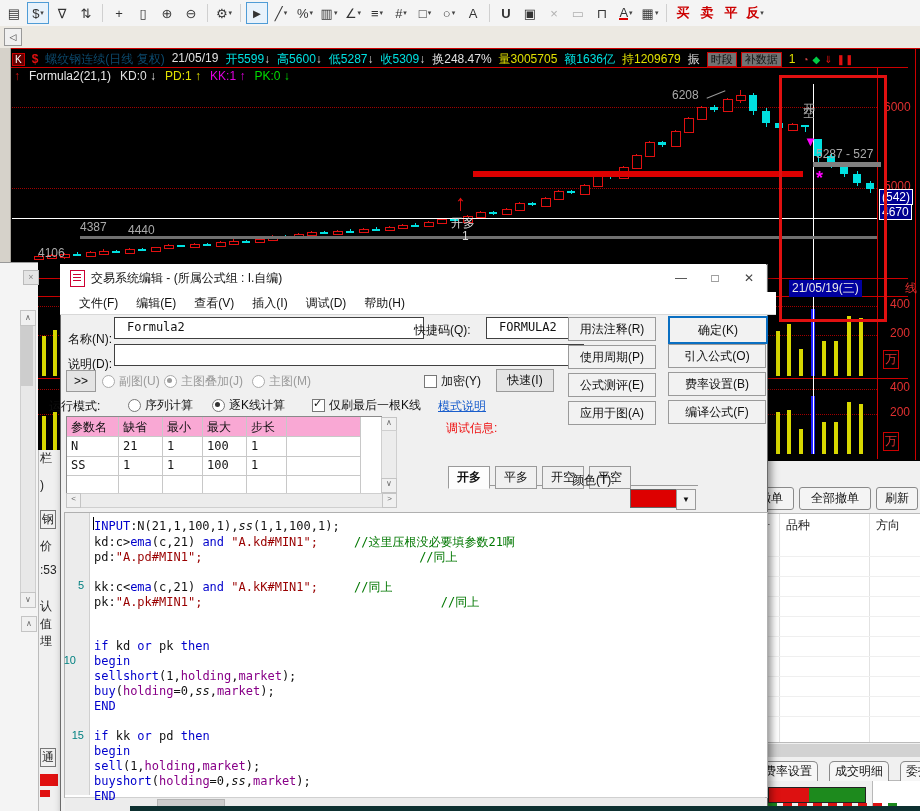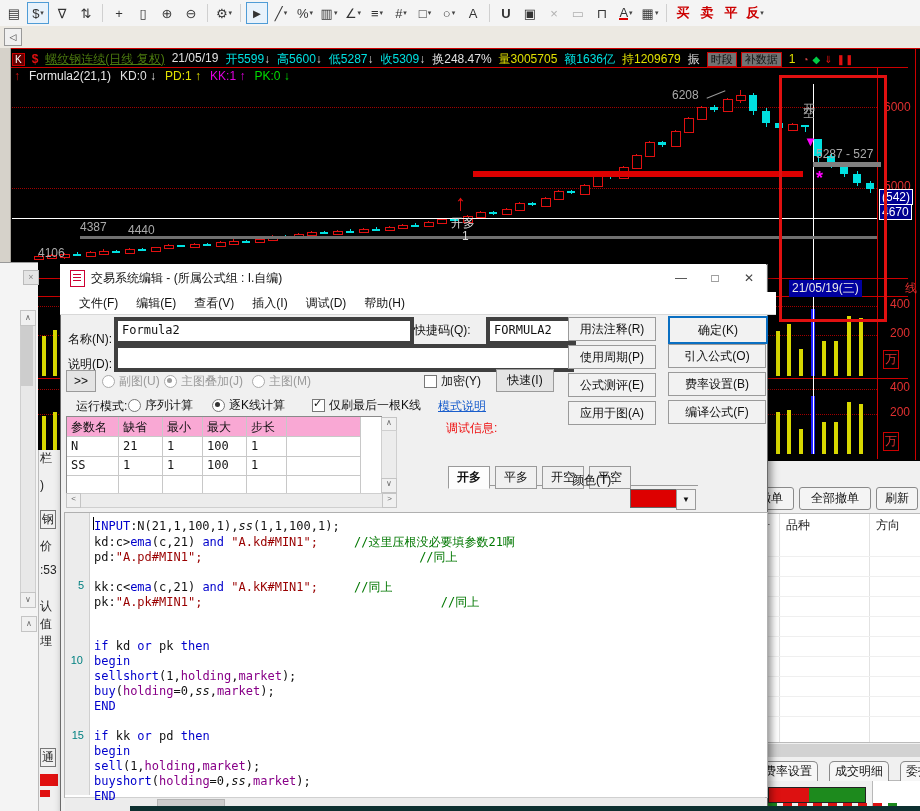--- a/index.html
+++ b/index.html
@@ -72,22 +72,22 @@
   #dialog{left:60px;top:264px;width:706px;height:547px;background:#f0f0f0;border:1px solid #6a6a6a;
           box-shadow:3px 3px 8px rgba(0,0,0,.45);z-index:10;}
   #dlg-title{left:60px;top:264px;width:706px;height:28px;background:#fff;z-index:11;display:flex;align-items:center;}
   #dlg-icon{width:13px;height:15px;border:1px solid #c03;margin:0 6px 0 10px;background:#fff;position:relative;}
   #dlg-icon:before{content:"";position:absolute;left:2px;top:3px;width:8px;height:1px;background:#c03;box-shadow:0 3px 0 #c03,0 6px 0 #c03;}
   .wbtn{width:34px;height:22px;display:flex;align-items:center;justify-content:center;color:#444;font-size:12px;}
   #dlg-menu{left:60px;top:292px;width:706px;height:22px;background:#fff;border-bottom:1px solid #d8d8d8;
             display:flex;align-items:center;padding-left:10px;gap:0;z-index:11;}
   .mitem{padding:2px 9px;color:#111;font-size:12px;}
   .dlbl{position:absolute;color:#111;font-size:12px;z-index:12;white-space:nowrap;}
-  .dinput{position:absolute;background:#fff;border:4px solid #404040;font-family:"DejaVu Sans Mono",monospace;
-          font-size:12px;color:#111;padding:2px 4px;z-index:12;}
+  .dinput{position:absolute;background:#fff;border:1px solid #404040;font-family:"DejaVu Sans Mono",monospace;
+          font-size:12px;color:#111;padding:2px 12px;z-index:12;}
   .dbtn{position:absolute;background:#f2f2f2;border:1px solid #9a9a9a;color:#111;font-size:12px;
         display:flex;align-items:center;justify-content:center;z-index:12;}
   .dbtn.def{border:2px solid #0a6fc2;}
   .radio{position:absolute;z-index:12;display:flex;align-items:center;gap:4px;font-size:12px;color:#111;}
   .rdot{width:11px;height:11px;border:1px solid #777;border-radius:50%;background:#fff;position:relative;}
   .rdot.on:before{content:"";position:absolute;left:2px;top:2px;width:5px;height:5px;border-radius:50%;background:#333;}
   .radio.dis{color:#9a9a9a;}
   .radio.dis .rdot{border-color:#aaa;}
   .radio.dis .rdot.on:before{background:#9a9a9a;}
   .cbox{width:11px;height:11px;border:1px solid #777;background:#fff;position:relative;}
@@ -231,21 +231,21 @@
     <div id="tabback">◁</div>
   </div>
 
   <div class="abs" id="chartbg"></div>
   <div class="abs" id="leftedge"></div>
 
   <div class="abs" id="quotebar">
     <span class="kicon">K</span>
     <span style="color:#e01010;font-weight:bold;">$</span>
     <span id="quote-fields" style="display:flex;gap:7px;">
-        <span><span style="color: #4d7c0f; text-decoration: underline;">螺纹钢连续(日线 复权)</span></span>
+        <span><span style="color: #0c4a6e;">螺纹钢连续(日线 复权)</span></span>
         <span><span style="color: rgb(224, 224, 224);">21/05/19</span></span>
         <span><span style="color: rgb(0, 224, 224);">开5599</span><span style="color: rgb(216, 216, 216);">↓</span></span>
         <span><span style="color: rgb(0, 224, 224);">高5600</span><span style="color: rgb(216, 216, 216);">↓</span></span>
         <span><span style="color: rgb(0, 224, 224);">低5287</span><span style="color: rgb(216, 216, 216);">↓</span></span>
         <span><span style="color: rgb(0, 224, 224);">收5309</span><span style="color: rgb(216, 216, 216);">↓</span></span>
         <span><span style="color: rgb(224, 224, 224);">换248.47%</span></span>
         <span><span style="color: rgb(224, 224, 0);">量3005705</span></span>
         <span><span style="color: rgb(0, 224, 224);">额1636亿</span></span>
         <span><span style="color: rgb(224, 224, 0);">持1209679</span></span>
         <span><span style="color: rgb(224, 224, 224);">振</span></span>
@@ -559,21 +559,21 @@
   <div class="radio dis" style="left:252px;top:373px;">
       <span class="rdot"></span>
       <span>主图(M)</span>
     </div>
   <div class="radio" style="left:424px;top:373px;">
       <span class="cbox"></span>
       <span>加密(Y)</span>
     </div>
   <div class="dbtn" style="left:496px;top:369px;width:56px;height:21px;background:#e4e4e4;">快速(I)</div>
 
-  <div class="dlbl" style="left:76px;top:398px;">运行模式:</div>
+  <div class="dlbl" style="left:49px;top:398px;">运行模式:</div>
   <div class="radio" style="left:128px;top:397px;">
       <span class="rdot"></span>
       <span>序列计算</span>
     </div>
   <div class="radio" style="left:212px;top:397px;">
       <span class="rdot on"></span>
       <span>逐K线计算</span>
     </div>
   <div class="radio" style="left:312px;top:397px;">
       <span class="cbox on"></span>
@@ -656,21 +656,21 @@
   <div class="abs" id="darkstrip"></div>
 <div class="dbtn" style="left: 568px; top: 317px; width: 86px; height: 22px;">用法注释(R)</div>
     <div class="dbtn" style="left: 568px; top: 345px; width: 86px; height: 22px;">使用周期(P)</div>
     <div class="dbtn" style="left: 568px; top: 373px; width: 86px; height: 22px;">公式测评(E)</div>
     <div class="dbtn" style="left: 568px; top: 401px; width: 86px; height: 22px;">应用于图(A)</div>
     <div class="dbtn def" style="left: 668px; top: 316px; width: 96px; height: 24px;">确定(K)</div>
     <div class="dbtn" style="left: 668px; top: 344px; width: 96px; height: 22px;">引入公式(O)</div>
     <div class="dbtn" style="left: 668px; top: 372px; width: 96px; height: 22px;">费率设置(B)</div>
     <div class="dbtn" style="left: 668px; top: 400px; width: 96px; height: 22px;">编译公式(F)</div>
     <div class="lnum" style="left: 64px; top: 579px;">5</div>
-    <div class="lnum" style="left: 63px; top: 654px;">10</div>
+    <div class="lnum" style="left: 56px; top: 654px;">10</div>
     <div class="lnum" style="left: 64px; top: 729px;">15</div>
     <div class="frag" style="left: 40px; top: 450px;">栏</div>
     <div class="frag" style="left: 40px; top: 478px;">)</div>
     <div class="frag fragbox" style="left: 40px; top: 510px;">钢</div>
     <div class="frag" style="left: 40px; top: 538px;">价</div>
     <div class="frag" style="left: 40px; top: 563px;">:53</div>
     <div class="frag" style="left: 40px; top: 598px;">认</div>
     <div class="frag" style="left: 40px; top: 616px;">值</div>
     <div class="frag" style="left: 40px; top: 633px;">埋</div>
     <div class="frag fragbox" style="left: 40px; top: 748px;">通</div>

